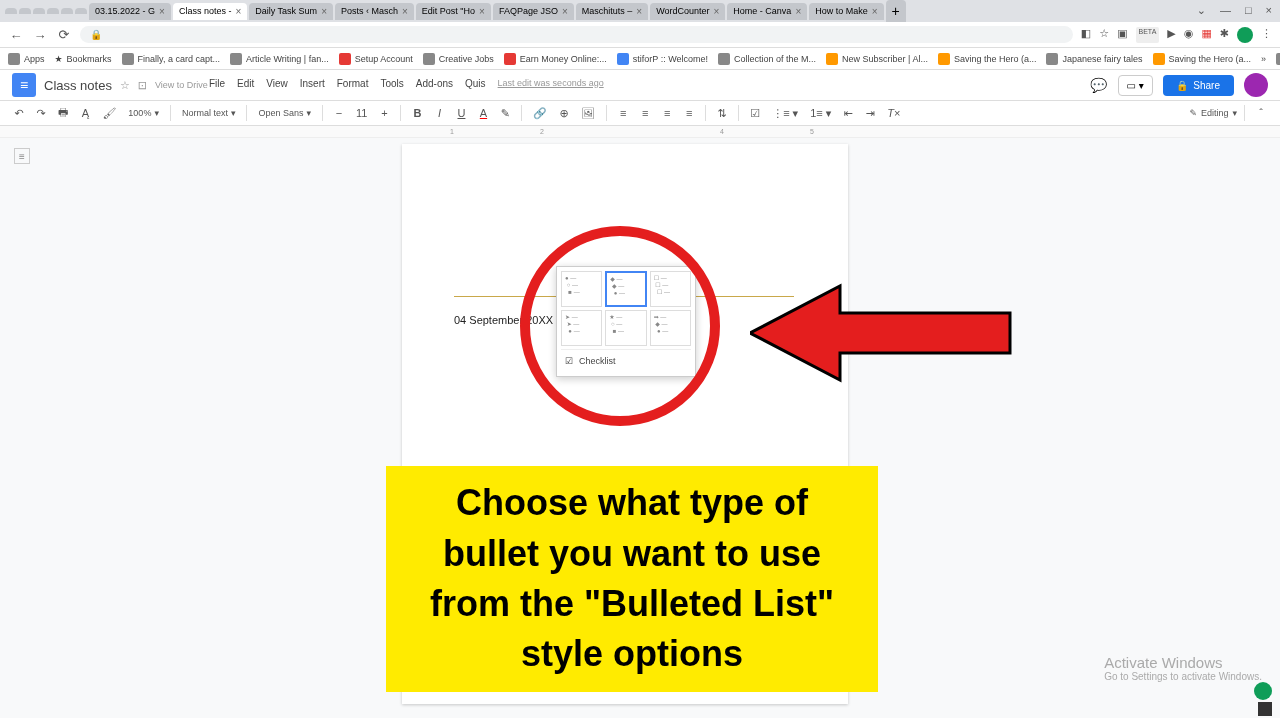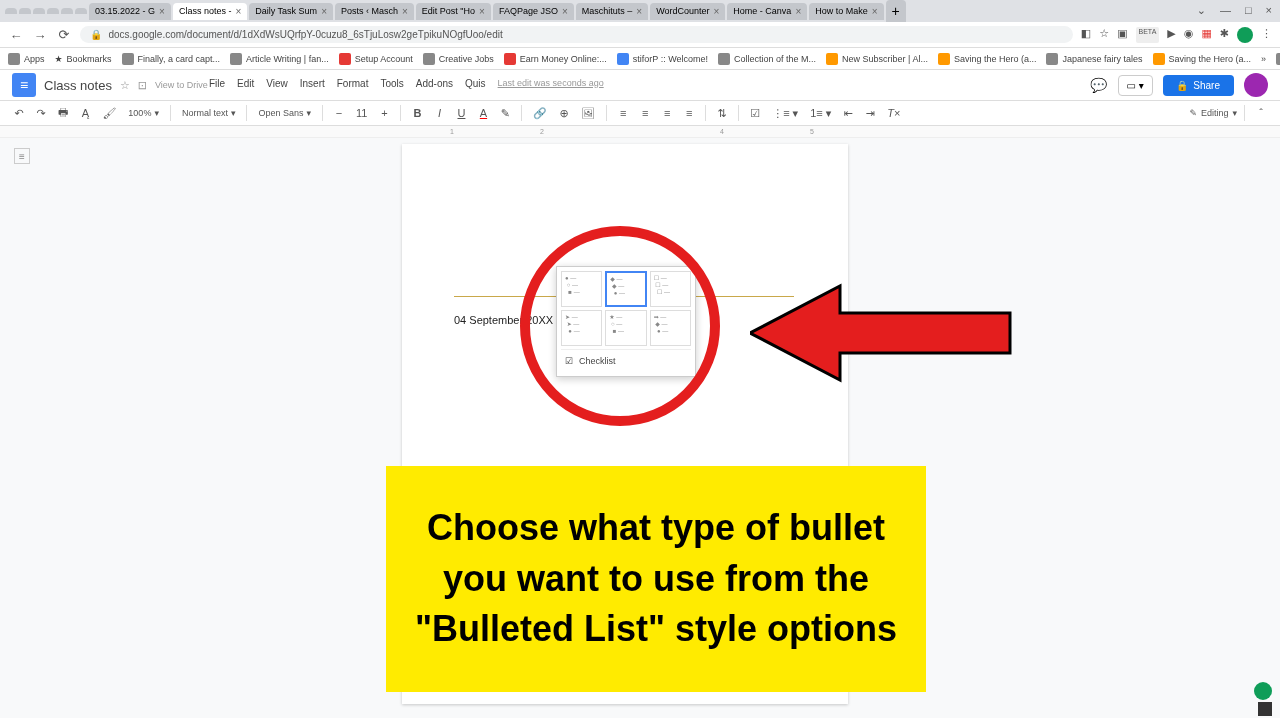--- a/index.html
+++ b/index.html
@@ -51,21 +51,21 @@
 .bullet-text .b2::before{content:"○ ";font-size:8px}
 .hr-bot{position:absolute;left:52px;top:478px;width:340px;height:1px;background:#bbb}
 .pagenum{position:absolute;left:52px;top:486px;font-size:8px;color:#999}
 .bullet-popup{position:absolute;left:556px;top:128px;width:140px;background:#fff;border:1px solid #ccc;box-shadow:0 2px 8px rgba(0,0,0,0.2);z-index:10;padding:4px}
 .bp-grid{display:grid;grid-template-columns:repeat(3,1fr);gap:3px}
 .bp-opt{border:1px solid #ddd;height:36px;padding:3px;font-size:6px;color:#888;line-height:1.2}
 .bp-opt.sel{border:2px solid #4285f4}
 .bp-check{display:flex;align-items:center;gap:6px;padding:6px 4px;font-size:9px;color:#444;border-top:1px solid #eee;margin-top:3px}
 .red-circle{position:absolute;left:520px;top:88px;width:200px;height:200px;border:10px solid #e41e1e;border-radius:50%;z-index:20;pointer-events:none}
 .red-arrow{position:absolute;left:750px;top:140px;z-index:20;pointer-events:none}
-.yellow-box{position:absolute;left:386px;top:328px;width:540px;height:226px;background:#ffeb00;z-index:15;display:flex;align-items:center;justify-content:center;text-align:center;padding:20px}
+.yellow-box{position:absolute;left:386px;top:328px;width:492px;height:226px;background:#ffeb00;z-index:15;display:flex;align-items:center;justify-content:center;text-align:center;padding:20px}
 .yellow-text{font-size:36px;font-weight:900;color:#000;line-height:1.4}
 .activate{position:absolute;right:18px;bottom:36px;text-align:left;color:#aaa}
 .activate-t{font-size:15px}
 .activate-s{font-size:10px}
 .chat-bubble{position:absolute;right:8px;bottom:18px;width:18px;height:18px;background:#0f9d58;border-radius:50%}
 .scroll-sq{position:absolute;right:8px;bottom:2px;width:14px;height:14px;background:#333}
 </style>
 </head>
 <body>
 
@@ -124,21 +124,20 @@
     <span>×</span>
   </div>
 </div>
 
 <div class="addr-bar">
   <div class="nav-btn">←</div>
   <div class="nav-btn">→</div>
   <div class="nav-btn">⟳</div>
   <div class="url-box">
     <span>🔒</span>
-    <span>docs.google.com/document/d/1dXdWsUQrfpY-0cuzu8_6sTjuLosw2geTpikuNOgfUoo/edit</span>
   </div>
   <div class="addr-icons">
     <span>◧</span>
     <span>☆</span>
     <span>▣</span>
     <span style="font-size:7px;background:#eee;padding:1px 3px;border-radius:2px">BETA</span>
     <span>▶</span>
     <span>◉</span>
     <span style="color:#e53935">▦</span>
     <span>✱</span>
@@ -328,15 +327,19 @@
 
   <div class="red-circle"></div>
   <svg class="red-arrow" width="270" height="130">
     <polygon points="0,55 90,8 90,35 260,35 260,75 90,75 90,102" fill="#e41e1e" stroke="#000" stroke-width="3"></polygon>
   </svg>
 
   <div class="yellow-box">
     <div class="yellow-text">Choose what type of bullet you want to use from the "Bulleted List" style options</div>
   </div>
 
+  <div class="activate">
+    <div class="activate-t">Activate Windows</div>
+    <div class="activate-s">Go to Settings to activate Windows.</div>
+  </div>
   <div class="chat-bubble"></div>
   <div class="scroll-sq"></div>
 </div>
 
 </body></html>

